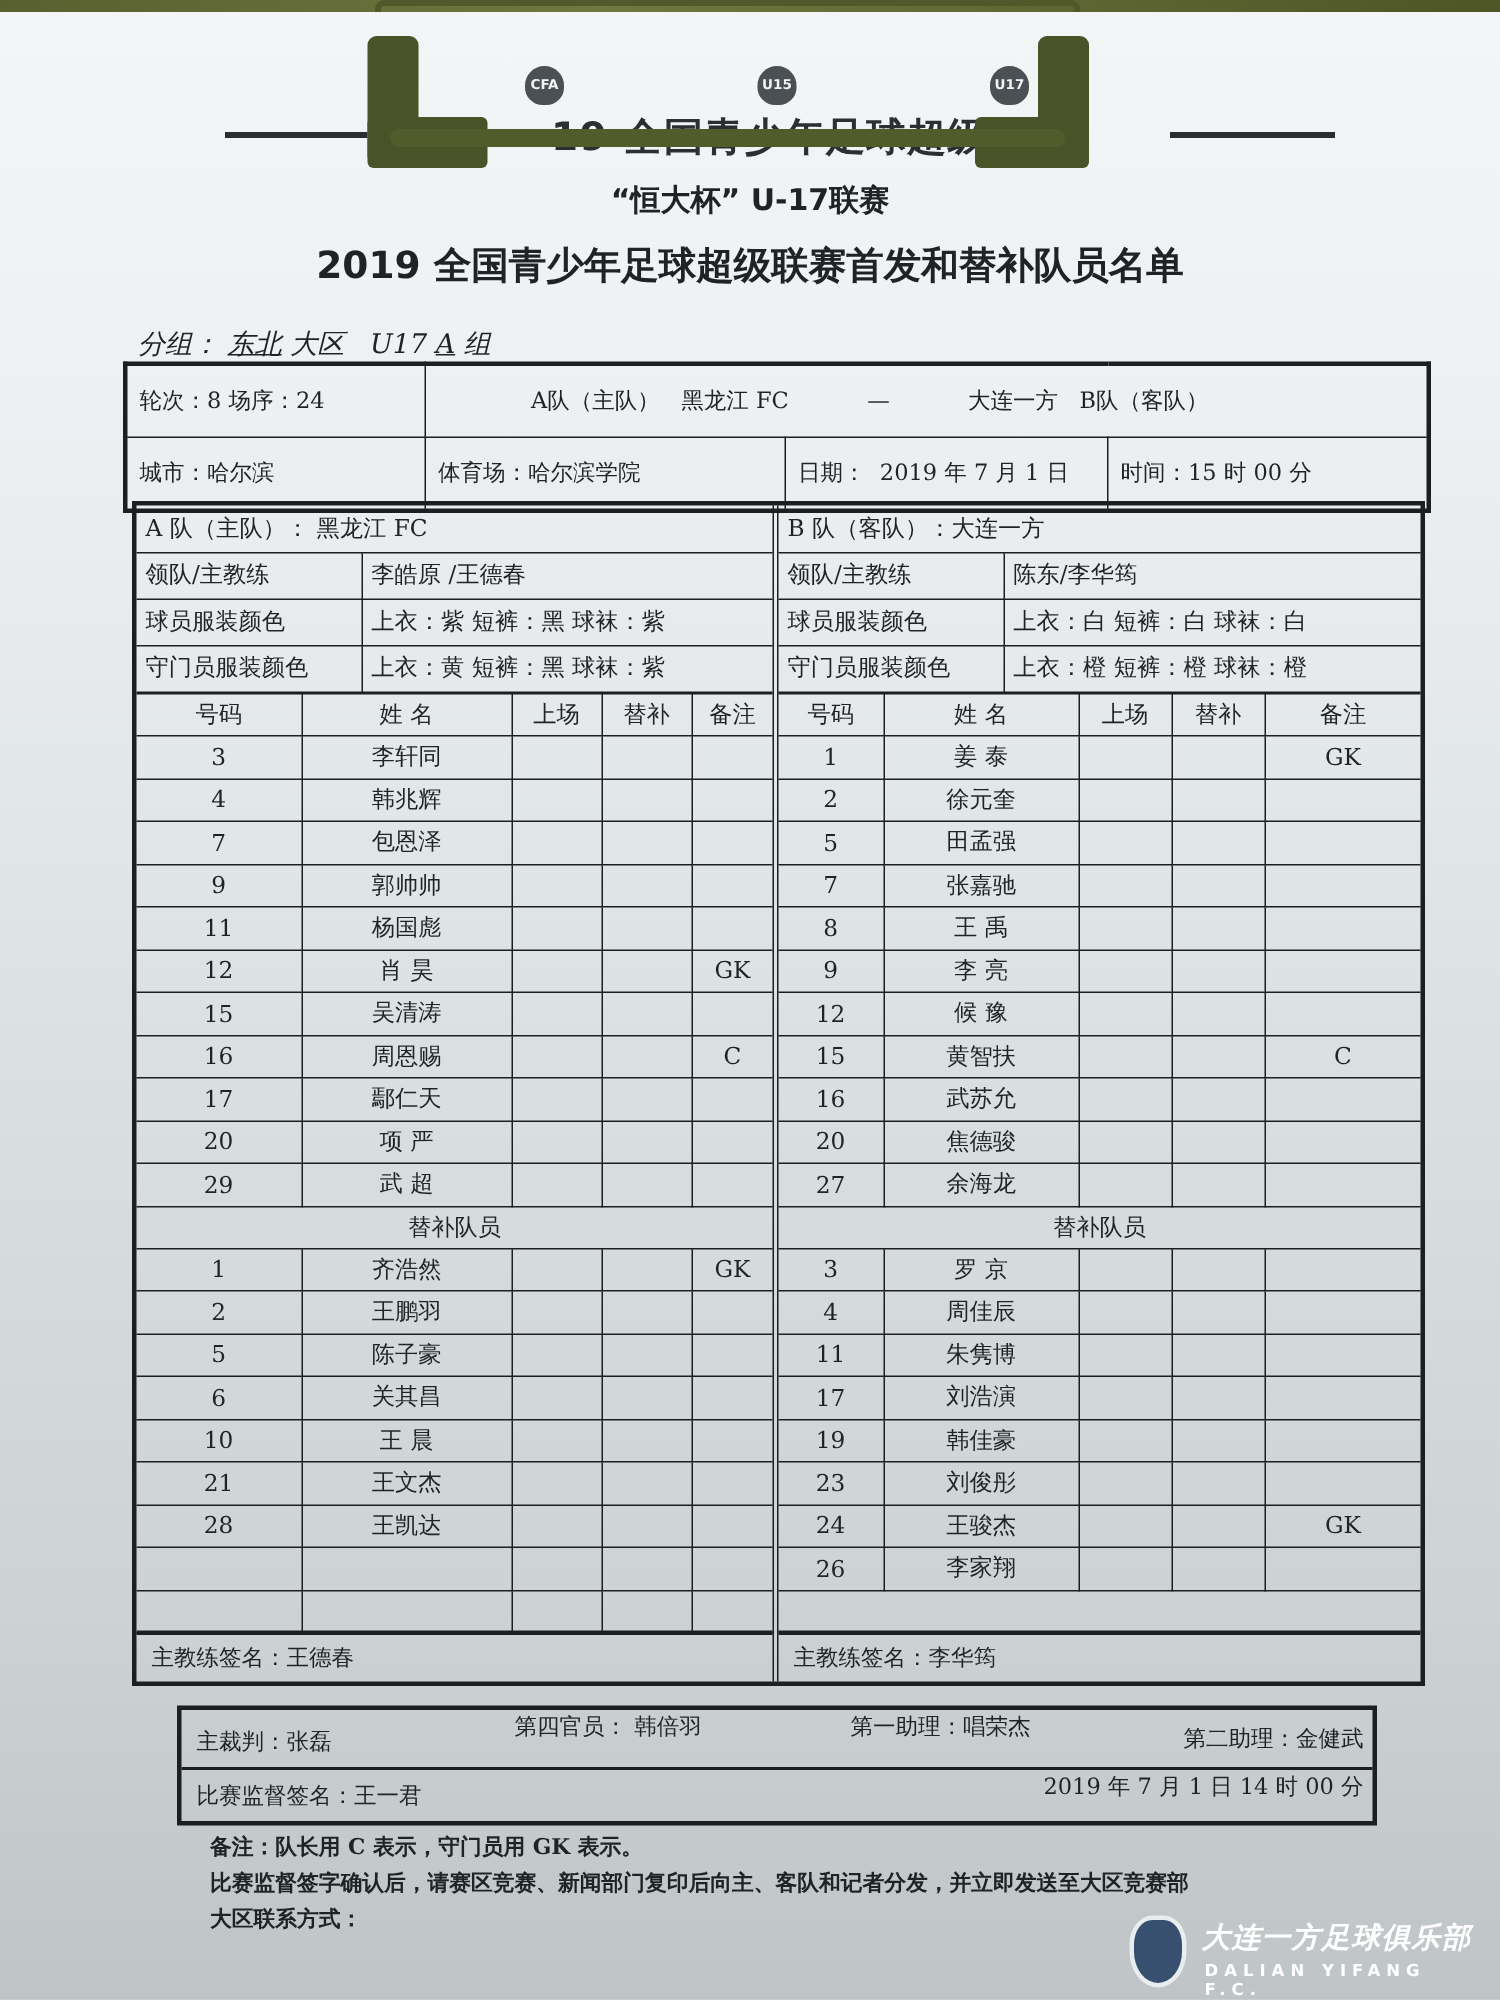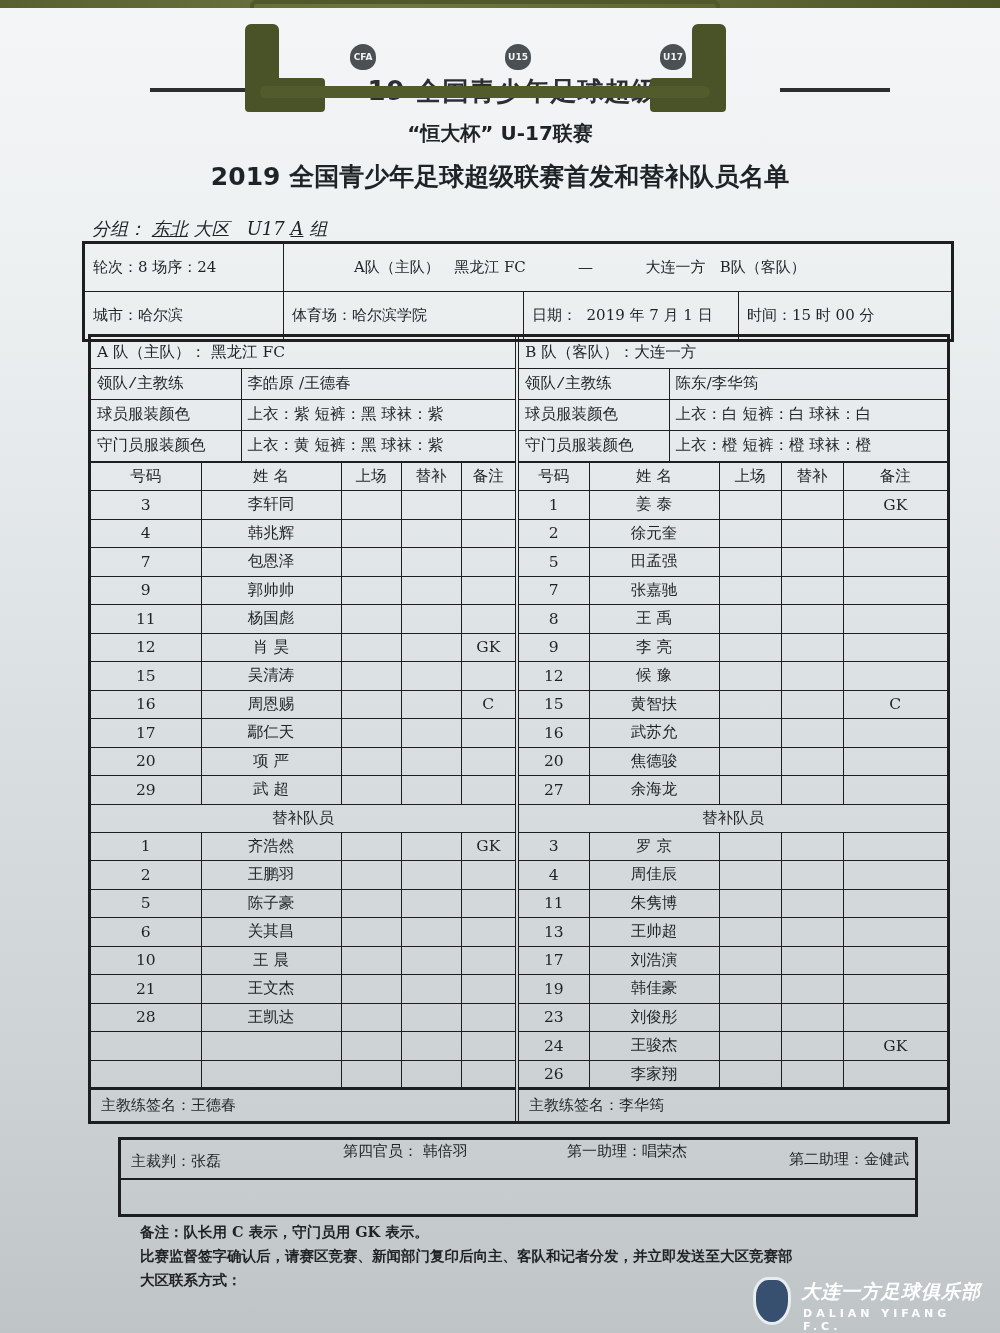--- a/index.html
+++ b/index.html
@@ -67,21 +67,21 @@
   .info-table td { border: 1.5px solid #1c1e20; height: 34px; padding: 14px 8px; white-space: nowrap; }
 
   .team-wrap {
     position: absolute; left: 88px; top: 334px; width: 862px; height: 790px;
     border: 3px solid #1c1e20; display: flex;
   }
   .team-col { width: 50%; position: relative; }
   .team-col.left { border-right: 4px double #1c1e20; }
   .team-head td { border-bottom: 1.5px solid #1c1e20; height: 31px; font-size: 15.5px; padding: 0 6px; }
   .team-head { width: 100%; }
-  .team-head td.lbl { width: 150px; border-right: 1.5px solid #1c1e20; font-family: Liberation Mono, monospace; }
+  .team-head td.lbl { width: 150px; border-right: 1.5px solid #1c1e20; }
   .player-table { width: 100%; font-size: 15.5px; }
   .player-table td, .player-table th {
     border: 1.5px solid #1c1e20; height: 28.5px; text-align: center; font-weight: normal;
   }
   .player-table tr td:first-child, .player-table tr th:first-child { border-left: none; }
   .player-table tr td:last-child, .player-table tr th:last-child { border-right: none; }
   .subs-label td { height: 28px; }
   .sign {
     position: absolute; left: 0; right: 0; bottom: 0; height: 34px; border-top: 3px solid #1c1e20;
     font-size: 15px; padding: 6px 0 0 10px;
@@ -497,27 +497,20 @@
             <td></td>
           </tr>
           <tr>
             <td>11</td>
             <td>朱隽博</td>
             <td></td>
             <td></td>
             <td></td>
           </tr>
           <tr>
-            <td>13</td>
-            <td>王帅超</td>
-            <td></td>
-            <td></td>
-            <td></td>
-          </tr>
-          <tr>
             <td>17</td>
             <td>刘浩演</td>
             <td></td>
             <td></td>
             <td></td>
           </tr>
           <tr>
             <td>19</td>
             <td>韩佳豪</td>
             <td></td>
@@ -551,20 +544,24 @@
   </div>
 </div>
 
 <div class="officials">
   <div class="off-row1">
     <span style="left:10px; top:12px">主裁判：张磊</span>
     <span style="left:222px; top:2px">第四官员：  韩倍羽</span>
     <span style="left:446px; top:2px">第一助理：唱荣杰</span>
     <span style="right:6px; top:10px">第二助理：金健武</span>
   </div>
+  <div class="off-row2">
+    <span style="left:10px; top:8px">比赛监督签名：王一君</span>
+    <span style="right:6px; top:2px">2019 年 7 月 1 日 14 时 00 分</span>
+  </div>
 </div>
 
 <div class="notes">
   <div>备注：队长用 C 表示，守门员用 GK 表示。</div>
   <div>比赛监督签字确认后，请赛区竞赛、新闻部门复印后向主、客队和记者分发，并立即发送至大区竞赛部</div>
   <div>大区联系方式：</div>
 </div>
 
 <div class="brand">
   <div class="brand-logo"></div>

